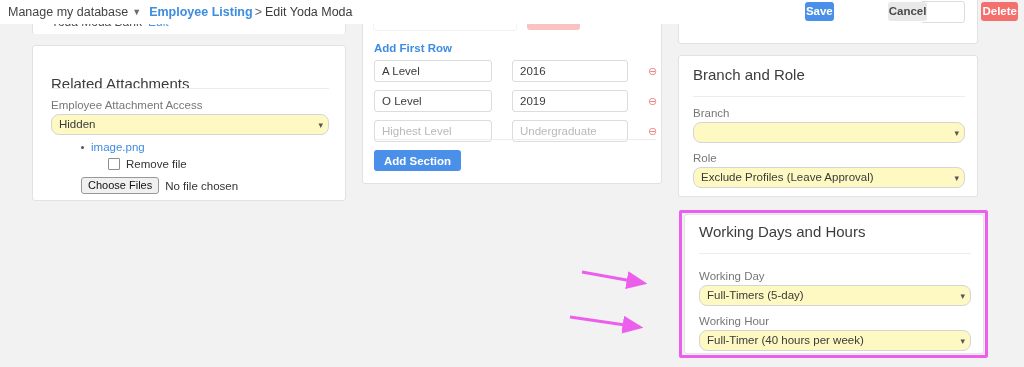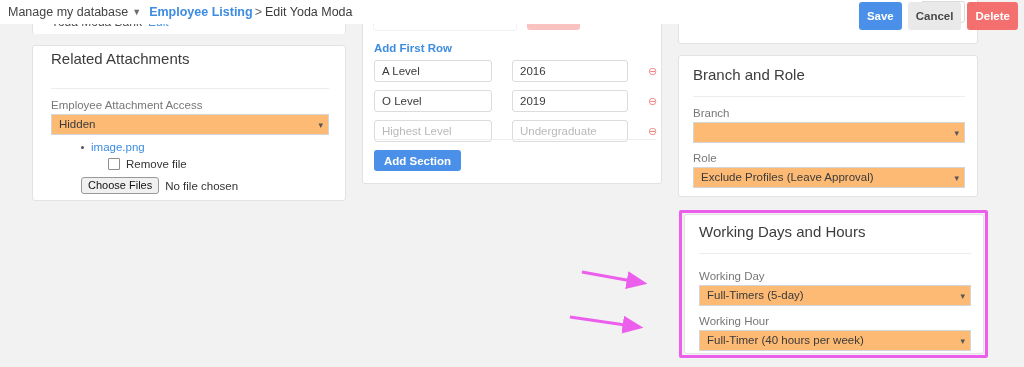--- a/index.html
+++ b/index.html
@@ -56,25 +56,26 @@
     display: flex;
     gap: 6px;
     z-index: 60;
   }
   .btn {
     border: none;
     border-radius: 3px;
     font-family: "Liberation Sans", sans-serif;
     font-size: 11.5px;
     font-weight: bold;
-    padding: 0 8px;
-    height: 28px;
+    padding: 0 1px;
+    height: 19px;
     line-height: 19px;
     cursor: pointer;
     white-space: nowrap;
+    margin-left: 48px;
   }
   .btn-save { background: #4a90e8; color: #fff; }
   .btn-cancel { background: #e9e9e9; color: #4a4a4a; }
   .btn-delete { background: #f4706e; color: #fff; }
 
   
   .card {
     position: absolute;
     background: #ffffff;
     border: 1px solid #e2e2e2;
@@ -97,22 +98,22 @@
     font-size: 11.5px;
     color: #777;
     line-height: 14px;
   }
   select.sel {
     -webkit-appearance: none;
     appearance: none;
     width: 100%;
     height: 21px;
     border: 1px solid #d5d5d5;
-    border-radius: 0;
-    background: #fdba74;
+    border-radius: 8px;
+    background: #fef9c3;
     font-family: "Liberation Sans", sans-serif;
     font-size: 11.5px;
     color: #3a3a3a;
     padding: 0 18px 0 7px;
     line-height: 19px;
     cursor: pointer;
   }
   .selwrap { position: relative; }
   .selwrap .chev {
     position: absolute;
@@ -131,21 +132,21 @@
     background: #fff;
     font-family: "Liberation Sans", sans-serif;
     font-size: 11.5px;
     color: #3a3a3a;
     padding: 0 7px;
   }
   input.txt::placeholder { color: #b9b9b9; }
 
   
   #card-attach { left: 32px; top: 45px; width: 314px; height: 156px; }
-  #attach-title { position: absolute; left: 18px; top: 4px; text-align: right; }
+  #attach-title { position: absolute; left: 18px; top: 29px; text-align: right; }
   #attach-rule { position: absolute; left: 18px; top: 42px; width: 278px; }
   #attach-lbl { position: absolute; left: 18px; top: 52px; }
   #attach-selwrap { position: absolute; left: 18px; top: 68px; width: 278px; }
   #attach-list { position: absolute; left: 48px; top: 95px; }
   .bullet-row { display: flex; align-items: center; gap: 7px; }
   .bullet-dot { width: 3px; height: 3px; background: #555; border-radius: 50%; }
   .file-link { color: #3d8ce0; font-size: 11.5px; text-decoration: none; }
   #remove-row { position: absolute; left: 75px; top: 112px; display: flex; align-items: center; gap: 6px; }
   .cbox {
     width: 12px; height: 12px;

